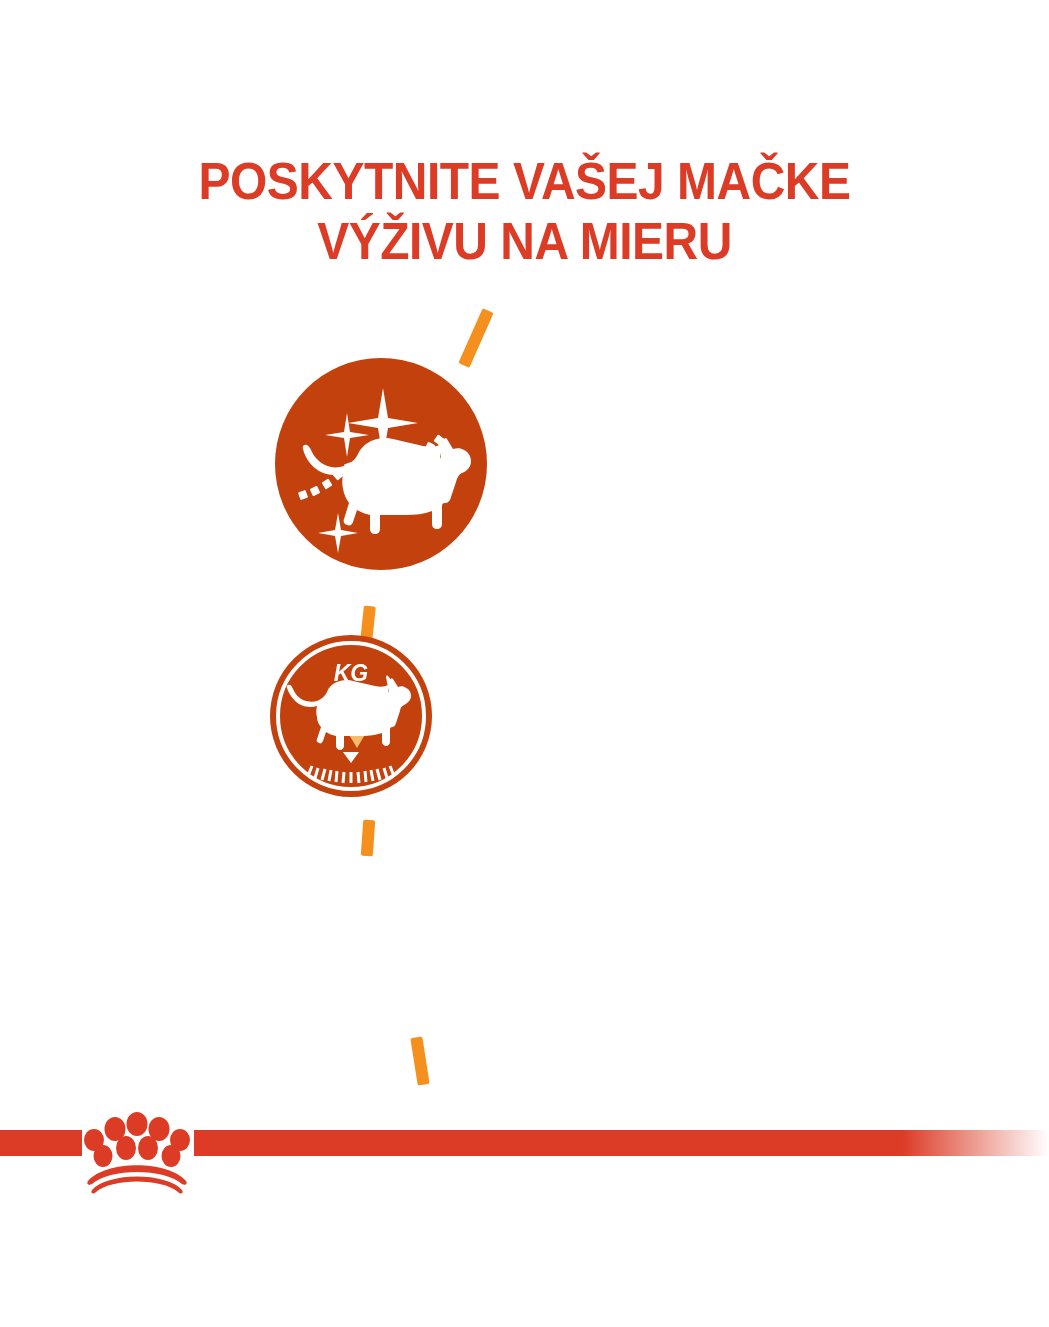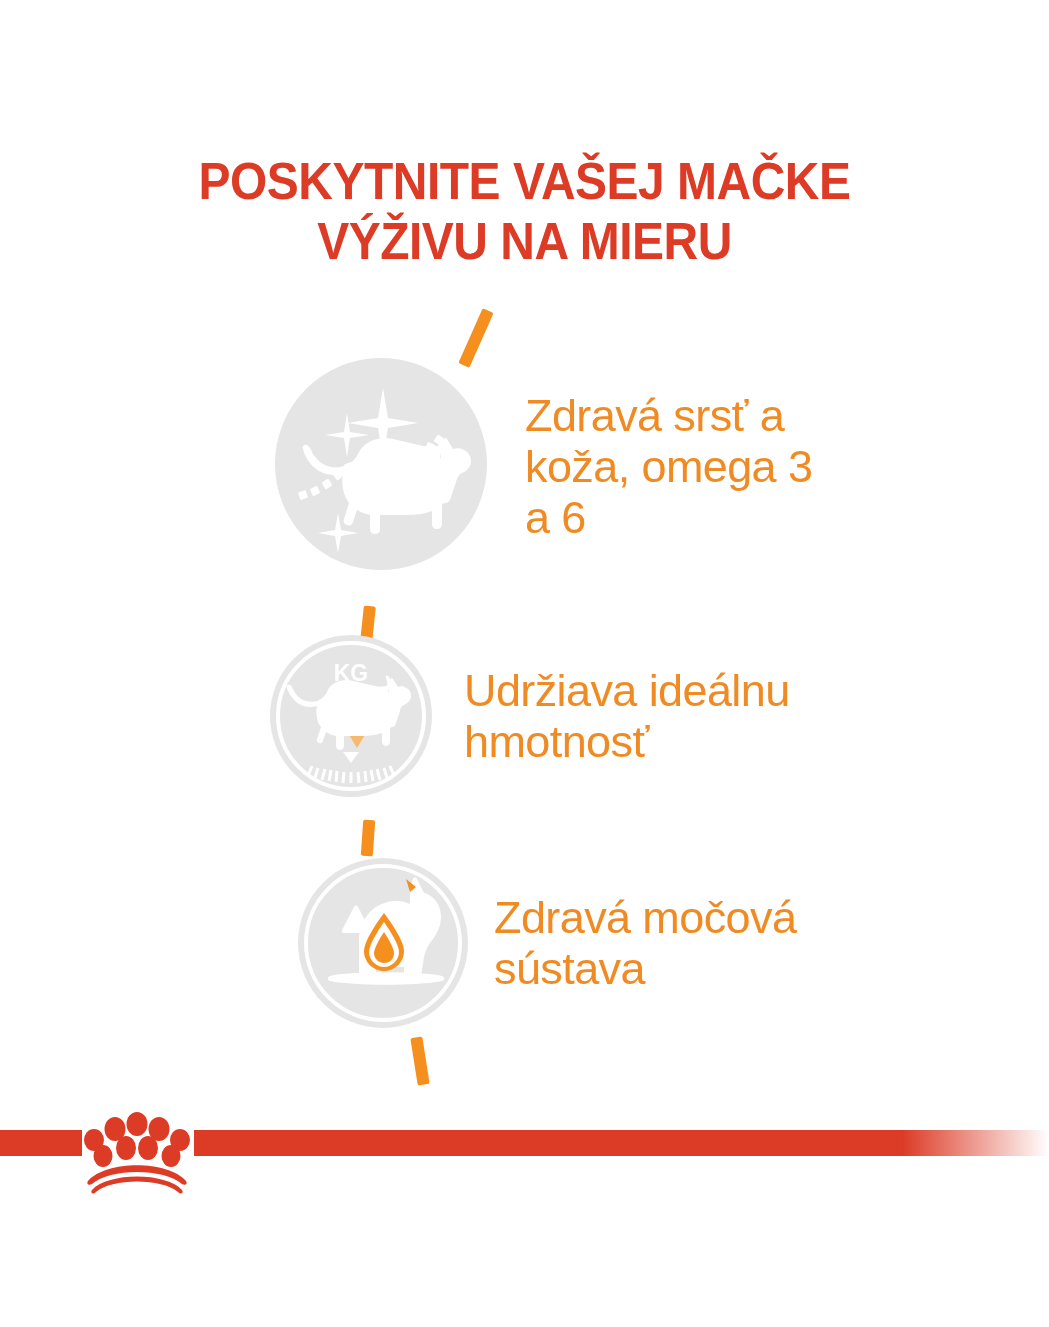--- a/index.html
+++ b/index.html
@@ -45,21 +45,21 @@
   
   .benefit-1 { top:28px; left:275px; }
   .benefit-1 .label { font-size:45px; line-height:51px; margin-left:38px; margin-top:4px; }
   
   .benefit-2 { top:305px; left:270px; }
   .benefit-2 .label { font-size:45px; line-height:51px; margin-left:32px; }
   
   .benefit-3 { top:528px; left:298px; }
   .benefit-3 .label { font-size:45px; line-height:51px; margin-left:26px; }
 
-  .circle { border-radius:50%; background:#e5e5e5; position:relative; }
+  .circle { border-radius:50%; background:#c2410c; position:relative;font-style:italic; }
   .c1 { width:212px; height:212px; }
   .c2 { width:162px; height:162px; }
   .c3 { width:170px; height:170px; }
 
   
   .shadow-ring {
     position:absolute; top:-8px; left:-10px;
     width:212px; height:212px; border-radius:50%;
     border:7px solid #D6D6D6;
     z-index:-1;
@@ -133,23 +133,20 @@
             <path fill="#ffffff" d="M166,100 l-4,-21 c-0,-2 2,-3 3,-1 l12,14 z"></path>
 
             <path fill="#ffffff" d="M108,30 l5,30 l30,5 l-30,5 l-5,30 l-5,-30 l-30,-5 l30,-5 z"></path>
 
             <path fill="#ffffff" d="M72,55 l3,19 l19,3 l-19,3 l-3,19 l-3,-19 l-19,-3 l19,-3 z"></path>
 
             <path fill="#ffffff" d="M63,155 l3,17 l17,3 l-17,3 l-3,17 l-3,-17 l-17,-3 l17,-3 z"></path>
           </svg>
         </div>
       </div>
-      <div class="label">Zdravá srsť a
-koža, omega 3
-a 6</div>
     </div>
 
     <div class="benefit benefit-2">
       <div class="icon-wrap">
         <div class="circle c2">
           <div class="inner-ring"></div>
           <svg viewBox="0 0 162 162" xmlns="http://www.w3.org/2000/svg">
 
             <text x="81" y="46" font-family="Liberation Sans, sans-serif" font-size="23" font-weight="bold" fill="#ffffff" text-anchor="middle">KG</text>
 
@@ -172,47 +169,22 @@
               <line x1="89" y1="148" x2="88" y2="137"></line>
               <line x1="96" y1="147" x2="95" y2="136"></line>
               <line x1="103" y1="146" x2="101" y2="135"></line>
               <line x1="110" y1="145" x2="107" y2="134"></line>
               <line x1="117" y1="143" x2="114" y2="133"></line>
               <line x1="124" y1="141" x2="120" y2="131"></line>
             </g>
           </svg>
         </div>
       </div>
-      <div class="label">Udržiava ideálnu
-hmotnosť</div>
     </div>
 
-    <div class="benefit benefit-3">
-      <div class="icon-wrap">
-        <div class="circle c3">
-          <div class="inner-ring"></div>
-          <svg viewBox="0 0 170 170" xmlns="http://www.w3.org/2000/svg">
-
-            <path fill="#ffffff" d="M112,33 c1,-5 2,-9 3,-12 c1,-2 3,-2 4,0 l7,14 c5,1 9,4 12,8 c5,7 6,16 4,24 c-2,7 -6,13 -10,18 c-3,4 -5,9 -6,14 l-3,19 l-17,0 l0,-9 l-28,0 l0,9 l-17,0 l0,-37 c0,-10 4,-20 11,-27 c7,-7 16,-11 26,-11 c5,0 10,1 14,3 z"></path>
-
-            <path fill="#F5901E" d="M112,34 l-4,-13 l10,8 z"></path>
-
-            <path fill="#ffffff" d="M44,72 l12,-23 c1,-2 3,-2 4,0 l12,23 c1,2 0,3 -2,3 l-24,0 c-2,0 -3,-1 -2,-3 z"></path>
-
-            <path fill="#ffffff" d="M32,118 c20,-5 90,-5 112,0 c3,1 3,4 0,5 c-25,5 -87,5 -112,0 c-3,-1 -3,-4 0,-5 z"></path>
-
-            <path fill="#F5901E" d="M86,55 c0,0 -20,26 -20,38 c0,11 9,20 20,20 c11,0 20,-9 20,-20 c0,-12 -20,-38 -20,-38 z"></path>
-            <path fill="#ffffff" d="M86,64 c0,0 -15,21 -15,30 c0,8 7,15 15,15 c8,0 15,-7 15,-15 c0,-9 -15,-30 -15,-30 z"></path>
-            <path fill="#F5901E" d="M86,74 c0,0 -10,15 -10,21 c0,6 5,10 10,10 c6,0 10,-4 10,-10 c0,-6 -10,-21 -10,-21 z"></path>
-          </svg>
-        </div>
-      </div>
-      <div class="label">Zdravá močová
-sústava</div>
-    </div>
 
   </div>
 
   <div class="footer">
     <div class="band"></div>
     <div class="band-gap"></div>
     <div class="crown">
       <svg viewBox="0 0 130 96" xmlns="http://www.w3.org/2000/svg">
         <g fill="#DC3B26">
 

